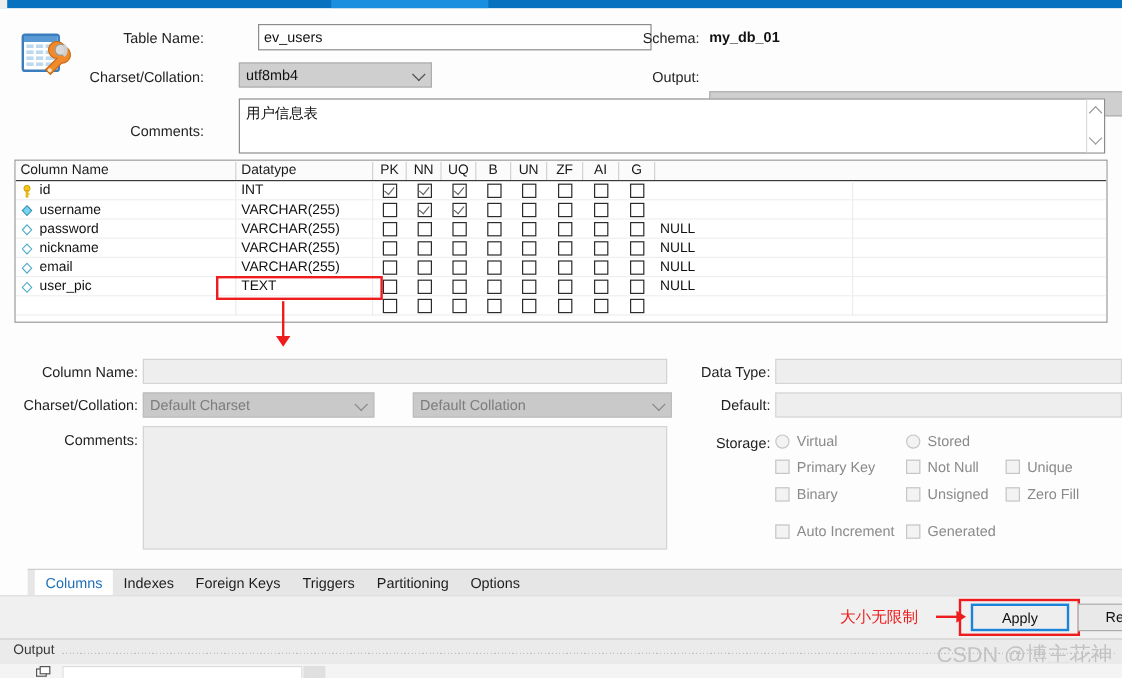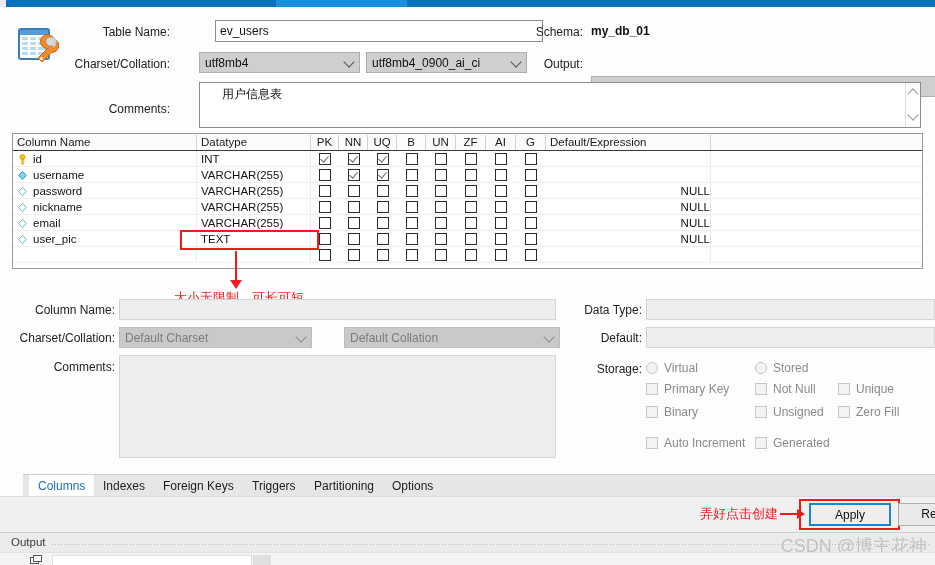--- a/index.html
+++ b/index.html
@@ -76,21 +76,21 @@
     transform: rotate(45deg);
   }
   .c-charset   { left: 199px; top: 45px; width: 161px; }
   .c-collation { left: 366px; top: 45px; width: 161px; }
   .c-engine    { left: 591px; top: 45px; width: 368px; margin-top: 24px; }
 
   .commentsbox {
     position: absolute; left: 199px; top: 75px; width: 722px; height: 46px;
     background: #ffffff; border: 1px solid #8c8c8c;
     font-size: 12px; color: #111;
-    padding: 3px 22px;
+    padding: 3px 5px;
     overflow: hidden;
   }
   .cmt-scroll {
     position: absolute; right: 0px; top: 0px; width: 15px; height: 44px;
     background: #ffffff; border-left: 1px solid #dcdcdc;
   }
   .cmt-scroll .arr {
     position: absolute; left: 3px; width: 8px; height: 8px;
     border-right: 1.2px solid #999; border-bottom: 1.2px solid #999;
   }
@@ -129,21 +129,20 @@
     position: absolute; left: 184px; top: 0; width: 114px; height: 16px;
     line-height: 16px; font-size: 11.5px; color: #111;
     padding-left: 4px; white-space: nowrap;
     border-right: 1px solid #ececec;
   }
   .gc-def {
     position: absolute; left: 533px; top: 0; width: 165px; height: 16px;
     line-height: 16px; font-size: 11.5px; color: #111;
     padding-left: 4px; white-space: nowrap;
     border-right: 1px solid #ececec;
-    text-align: right;
   }
   .rowicon {
     position: absolute; left: 4px; top: 3px; width: 11px; height: 11px;
   }
   .cb {
     position: absolute; top: 2px;
     width: 12px; height: 12px;
     border: 1px solid #2b2b2b; background: #fff;
   }
   .cb .tick {
@@ -365,24 +364,20 @@
     </svg>
 
     <div class="lbl lbl-tablename">Table Name:</div>
     <input class="txtfield f-tablename" value="ev_users" style="">
 
     <div class="lbl lbl-charset">Charset/Collation:</div>
     <div class="combo c-charset">
       <span>utf8mb4</span>
       <span class="chev"></span>
     </div>
-    <div class="combo c-collation">
-      <span>utf8mb4_0900_ai_ci</span>
-      <span class="chev"></span>
-    </div>
 
     <div class="lbl lbl-schema">Schema:</div>
     <div class="schema-val">my_db_01</div>
 
     <div class="lbl lbl-engine">Output:</div>
     <div class="combo c-engine">
       <span>InnoDB</span>
       <span class="chev"></span>
     </div>
 
@@ -401,21 +396,20 @@
       <div class="gh" style="left:0;width:184px;">Column Name</div>
       <div class="gh" style="left:184px;width:114px;">Datatype</div>
       <div class="gh center" style="left:298px;width:28px;">PK</div>
       <div class="gh center" style="left:326px;width:29px;">NN</div>
       <div class="gh center" style="left:355px;width:29px;">UQ</div>
       <div class="gh center" style="left:384px;width:29px;">B</div>
       <div class="gh center" style="left:413px;width:30px;">UN</div>
       <div class="gh center" style="left:443px;width:30px;">ZF</div>
       <div class="gh center" style="left:473px;width:30px;">AI</div>
       <div class="gh center" style="left:503px;width:30px;">G</div>
-      <div class="gh" style="left:533px;width:165px;">Default/Expression</div>
       <div class="gh" style="left:698px;width:212px;border-right:none;"></div>
     </div>
     <div id="grid-rows">
         <div class="grow">
           <div class="gc-name"><svg class="rowicon" viewBox="0 0 11 11">
               <circle cx="5.5" cy="3" r="2.6" fill="#f5c518" stroke="#c99a07" stroke-width="0.7"></circle>
               <rect x="4.7" y="4.8" width="1.6" height="5.5" fill="#f5c518" stroke="#c99a07" stroke-width="0.5"></rect>
               <rect x="6.3" y="7" width="1.6" height="1.2" fill="#f5c518"></rect>
             </svg><span>id</span></div>
           <div class="gc-type"><span>INT</span></div>
@@ -526,21 +520,20 @@
           <div class="cb" style="left:482px;"></div>
           <div class="cb" style="left:512px;"></div>
           <div class="gc-def"><span></span></div>
         </div>
       </div>
   </div>
 
   <div class="hl-text"></div>
   <div class="ann-arrow-v"></div>
   <div class="ann-arrow-head"></div>
-  <div class="ann-text-1">大小无限制，可长可短</div>
 
   <div class="dlbl dl-colname">Column Name:</div>
   <div class="disabled-field df-colname"></div>
 
   <div class="dlbl dl-charset">Charset/Collation:</div>
   <div class="disabled-combo dc-charset">
     <span>Default Charset</span>
     <span class="chev"></span>
   </div>
   <div class="disabled-combo dc-collation">
@@ -604,21 +597,21 @@
   <div class="btabs">
       <div class="btab active" style="left: 6px;">Columns</div>
       <div class="btab" style="left: 71px;">Indexes</div>
       <div class="btab" style="left: 131px;">Foreign Keys</div>
       <div class="btab" style="left: 220px;">Triggers</div>
       <div class="btab" style="left: 282px;">Partitioning</div>
       <div class="btab" style="left: 360px;">Options</div>
     </div>
 
   <div class="bottombar"></div>
-  <div class="ann-text-2">弄好点击创建</div>
+  <div class="ann-text-2">大小无限制</div>
   <div class="ann-arrow-h"></div>
   <div class="ann-arrow-h-head"></div>
   <div class="hl-apply"></div>
   <div class="btn btn-apply">Apply</div>
   <div class="btn btn-revert">Revert</div>
 
   <div class="outbar">
     <div class="lab">Output</div>
     <div class="dots"></div>
   </div>

